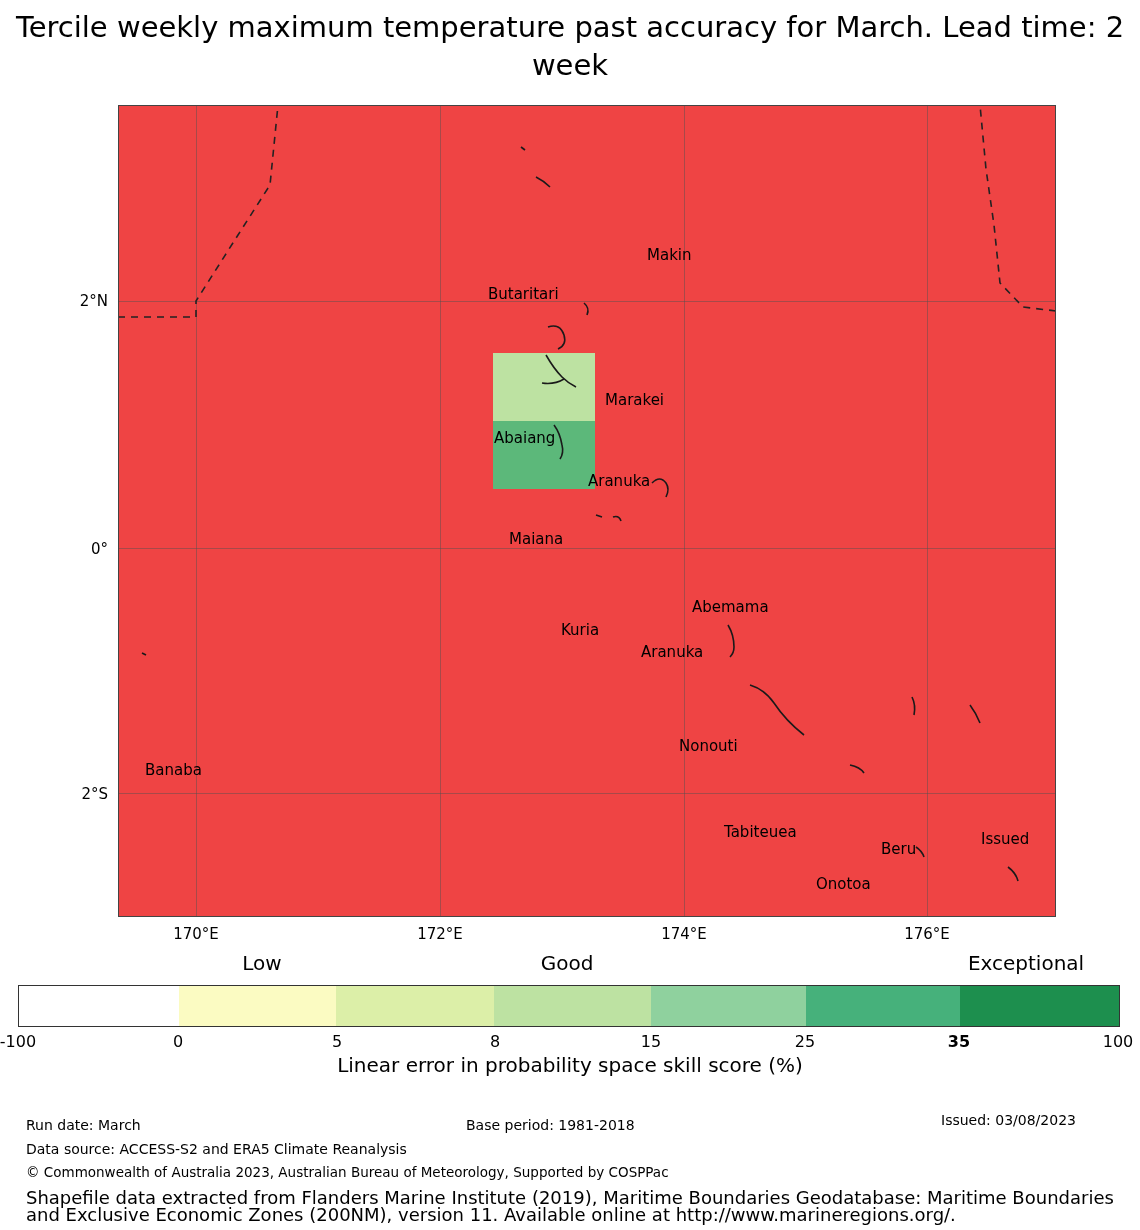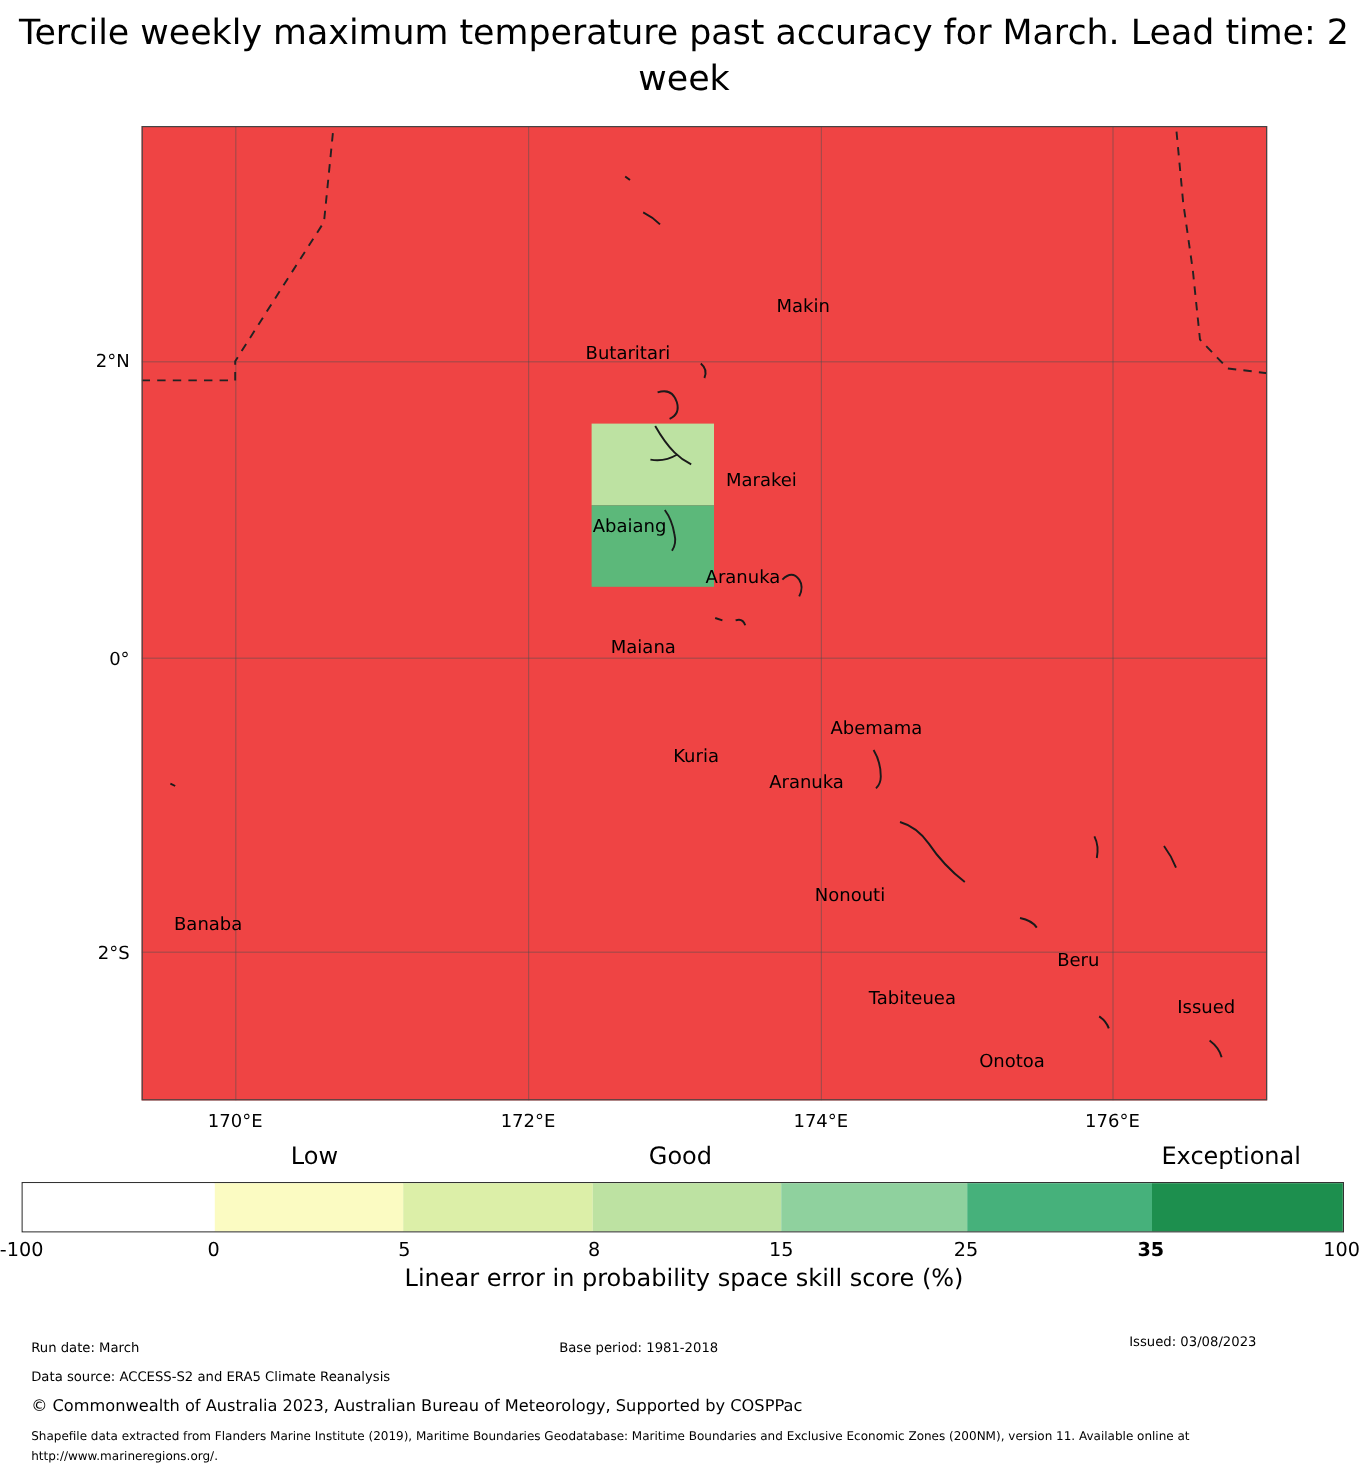--- a/index.html
+++ b/index.html
@@ -132,26 +132,26 @@
     top: 1053px;
     width: 1140px;
     text-align: center;
     font-size: 20px;
     color: #000;
   }
 
   
   .foot {
     position: absolute;
-    font-size: 11px;
+    font-size: 14px;
     color: #000;
   }
   .foot-small {
     position: absolute;
-    font-size: 10px;
+    font-size: 18px;
     line-height: 17px;
     color: #000;
   }
 </style>
 </head>
 <body>
 
 <div class="page">
 
   <div class="title">Tercile weekly maximum temperature past accuracy for March. Lead time: 2 week</div>
@@ -201,21 +201,21 @@
       <div class="isl-label" style="left:487px;top:286px;">Marakei</div>
       <div class="isl-label" style="left:376px;top:324px;">Abaiang</div>
       <div class="isl-label" style="left:470px;top:367px;">Aranuka</div>
       <div class="isl-label" style="left:391px;top:425px;">Maiana</div>
       <div class="isl-label" style="left:574px;top:493px;">Abemama</div>
       <div class="isl-label" style="left:443px;top:516px;">Kuria</div>
       <div class="isl-label" style="left:523px;top:538px;">Aranuka</div>
       <div class="isl-label" style="left:561px;top:632px;">Nonouti</div>
       <div class="isl-label" style="left:27px;top:656px;">Banaba</div>
       <div class="isl-label" style="left:606px;top:718px;">Tabiteuea</div>
-      <div class="isl-label" style="left:763px;top:686px;">Beru</div>
+      <div class="isl-label" style="left:763px;top:735px;">Beru</div>
       <div class="isl-label" style="left:863px;top:725px;">Issued</div>
       <div class="isl-label" style="left:698px;top:770px;">Onotoa</div>
 
     </div>
     <div class="map-border"></div>
   </div>
 
   <div class="ytick" style="left:38px;top:292px;">2°N</div>
   <div class="ytick" style="left:38px;top:540px;">0°</div>
   <div class="ytick" style="left:38px;top:785px;">2°S</div>

